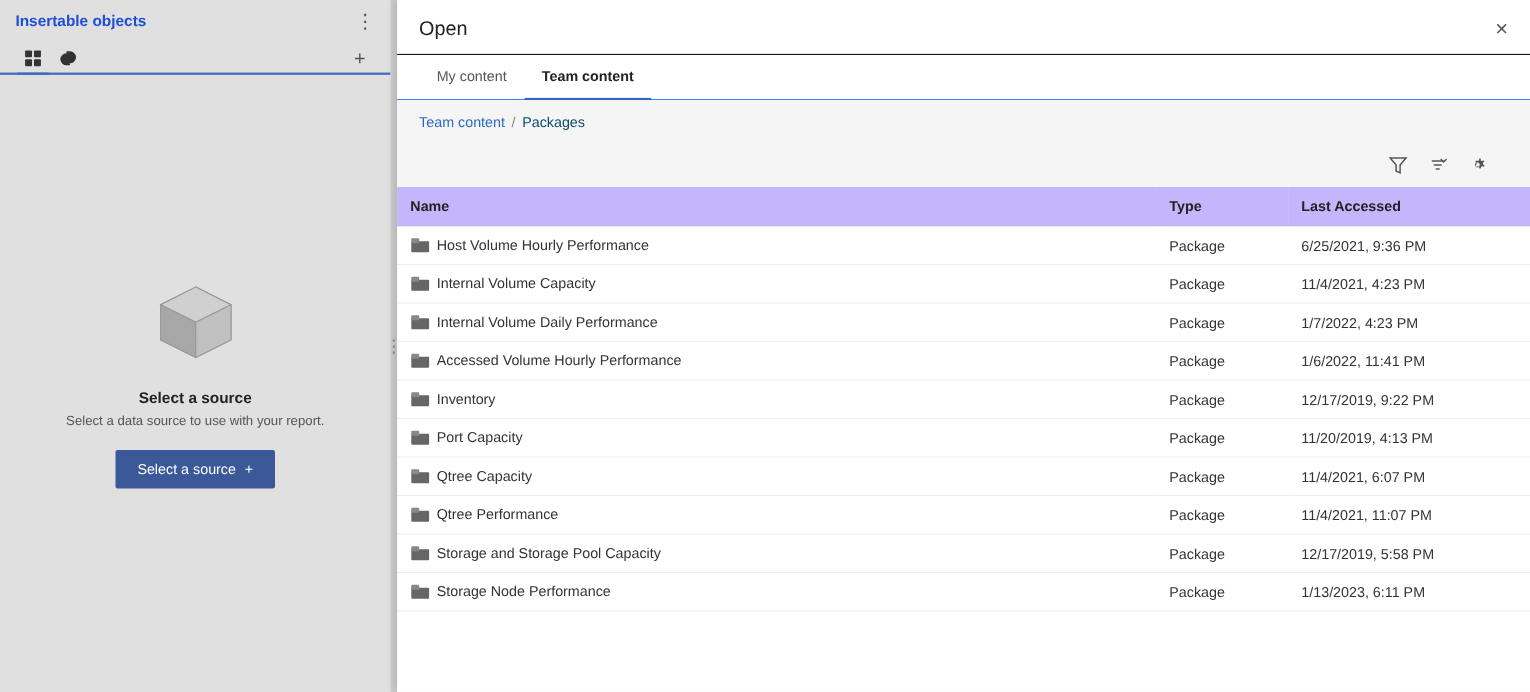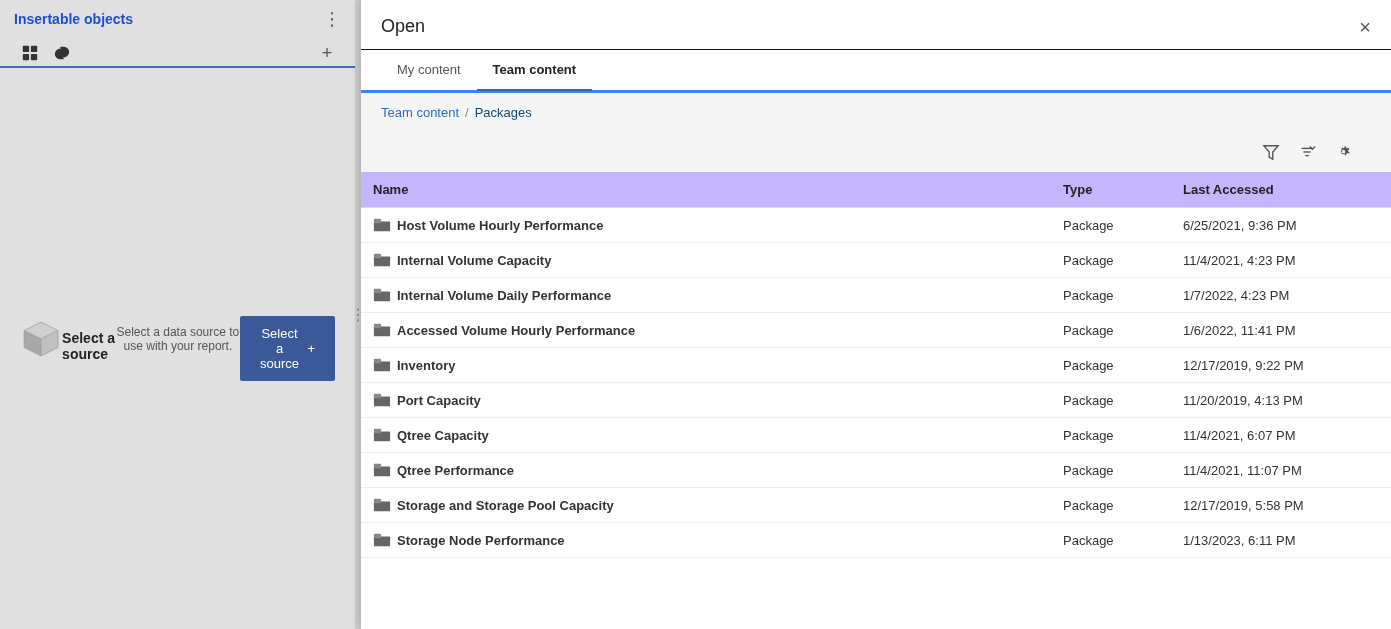--- a/index.html
+++ b/index.html
@@ -52,21 +52,21 @@
       display: flex;
       align-items: center;
       justify-content: center;
       cursor: pointer;
       color: #555;
       font-size: 18px;
     }
     .left-panel-content {
       flex: 1;
       display: flex;
-      flex-direction: row;
+      flex-direction: column;
       align-items: center;
       justify-content: center;
       padding: 20px;
     }
     .cube-icon {
       width: 80px;
       height: 80px;
       margin-bottom: 20px;
     }
     .select-source-title {
@@ -135,21 +135,21 @@
       background: none;
       border: none;
       font-size: 20px;
       cursor: pointer;
       color: #555;
       line-height: 1;
     }
     .dialog-tabs {
       display: flex;
       padding: 0 20px;
-      border-bottom: 3px solid #3b82f6;
+      border-bottom: 1px solid #3b82f6;
     }
     .dialog-tab {
       padding: 12px 16px;
       cursor: pointer;
       font-size: 13px;
       color: #555;
       border-bottom: 2px solid transparent;
       margin-bottom: -1px;
     }
     .dialog-tab.active {
@@ -213,22 +213,21 @@
     tbody tr {
       border-bottom: 1px solid #eee;
     }
     tbody td {
       padding: 9px 12px;
       font-size: 13px;
       color: #333;
     }
     .row-name {
       display: flex;
-      align-items: center;
-      font-weight: bold;
+      align-items: flex-start;
     }
     .row-name svg {
       width: 18px;
       height: 16px;
       fill: #555;
       margin-right: 6px;
       flex-shrink: 0;
     }
     
     .table-container::-webkit-scrollbar { width: 8px; }

